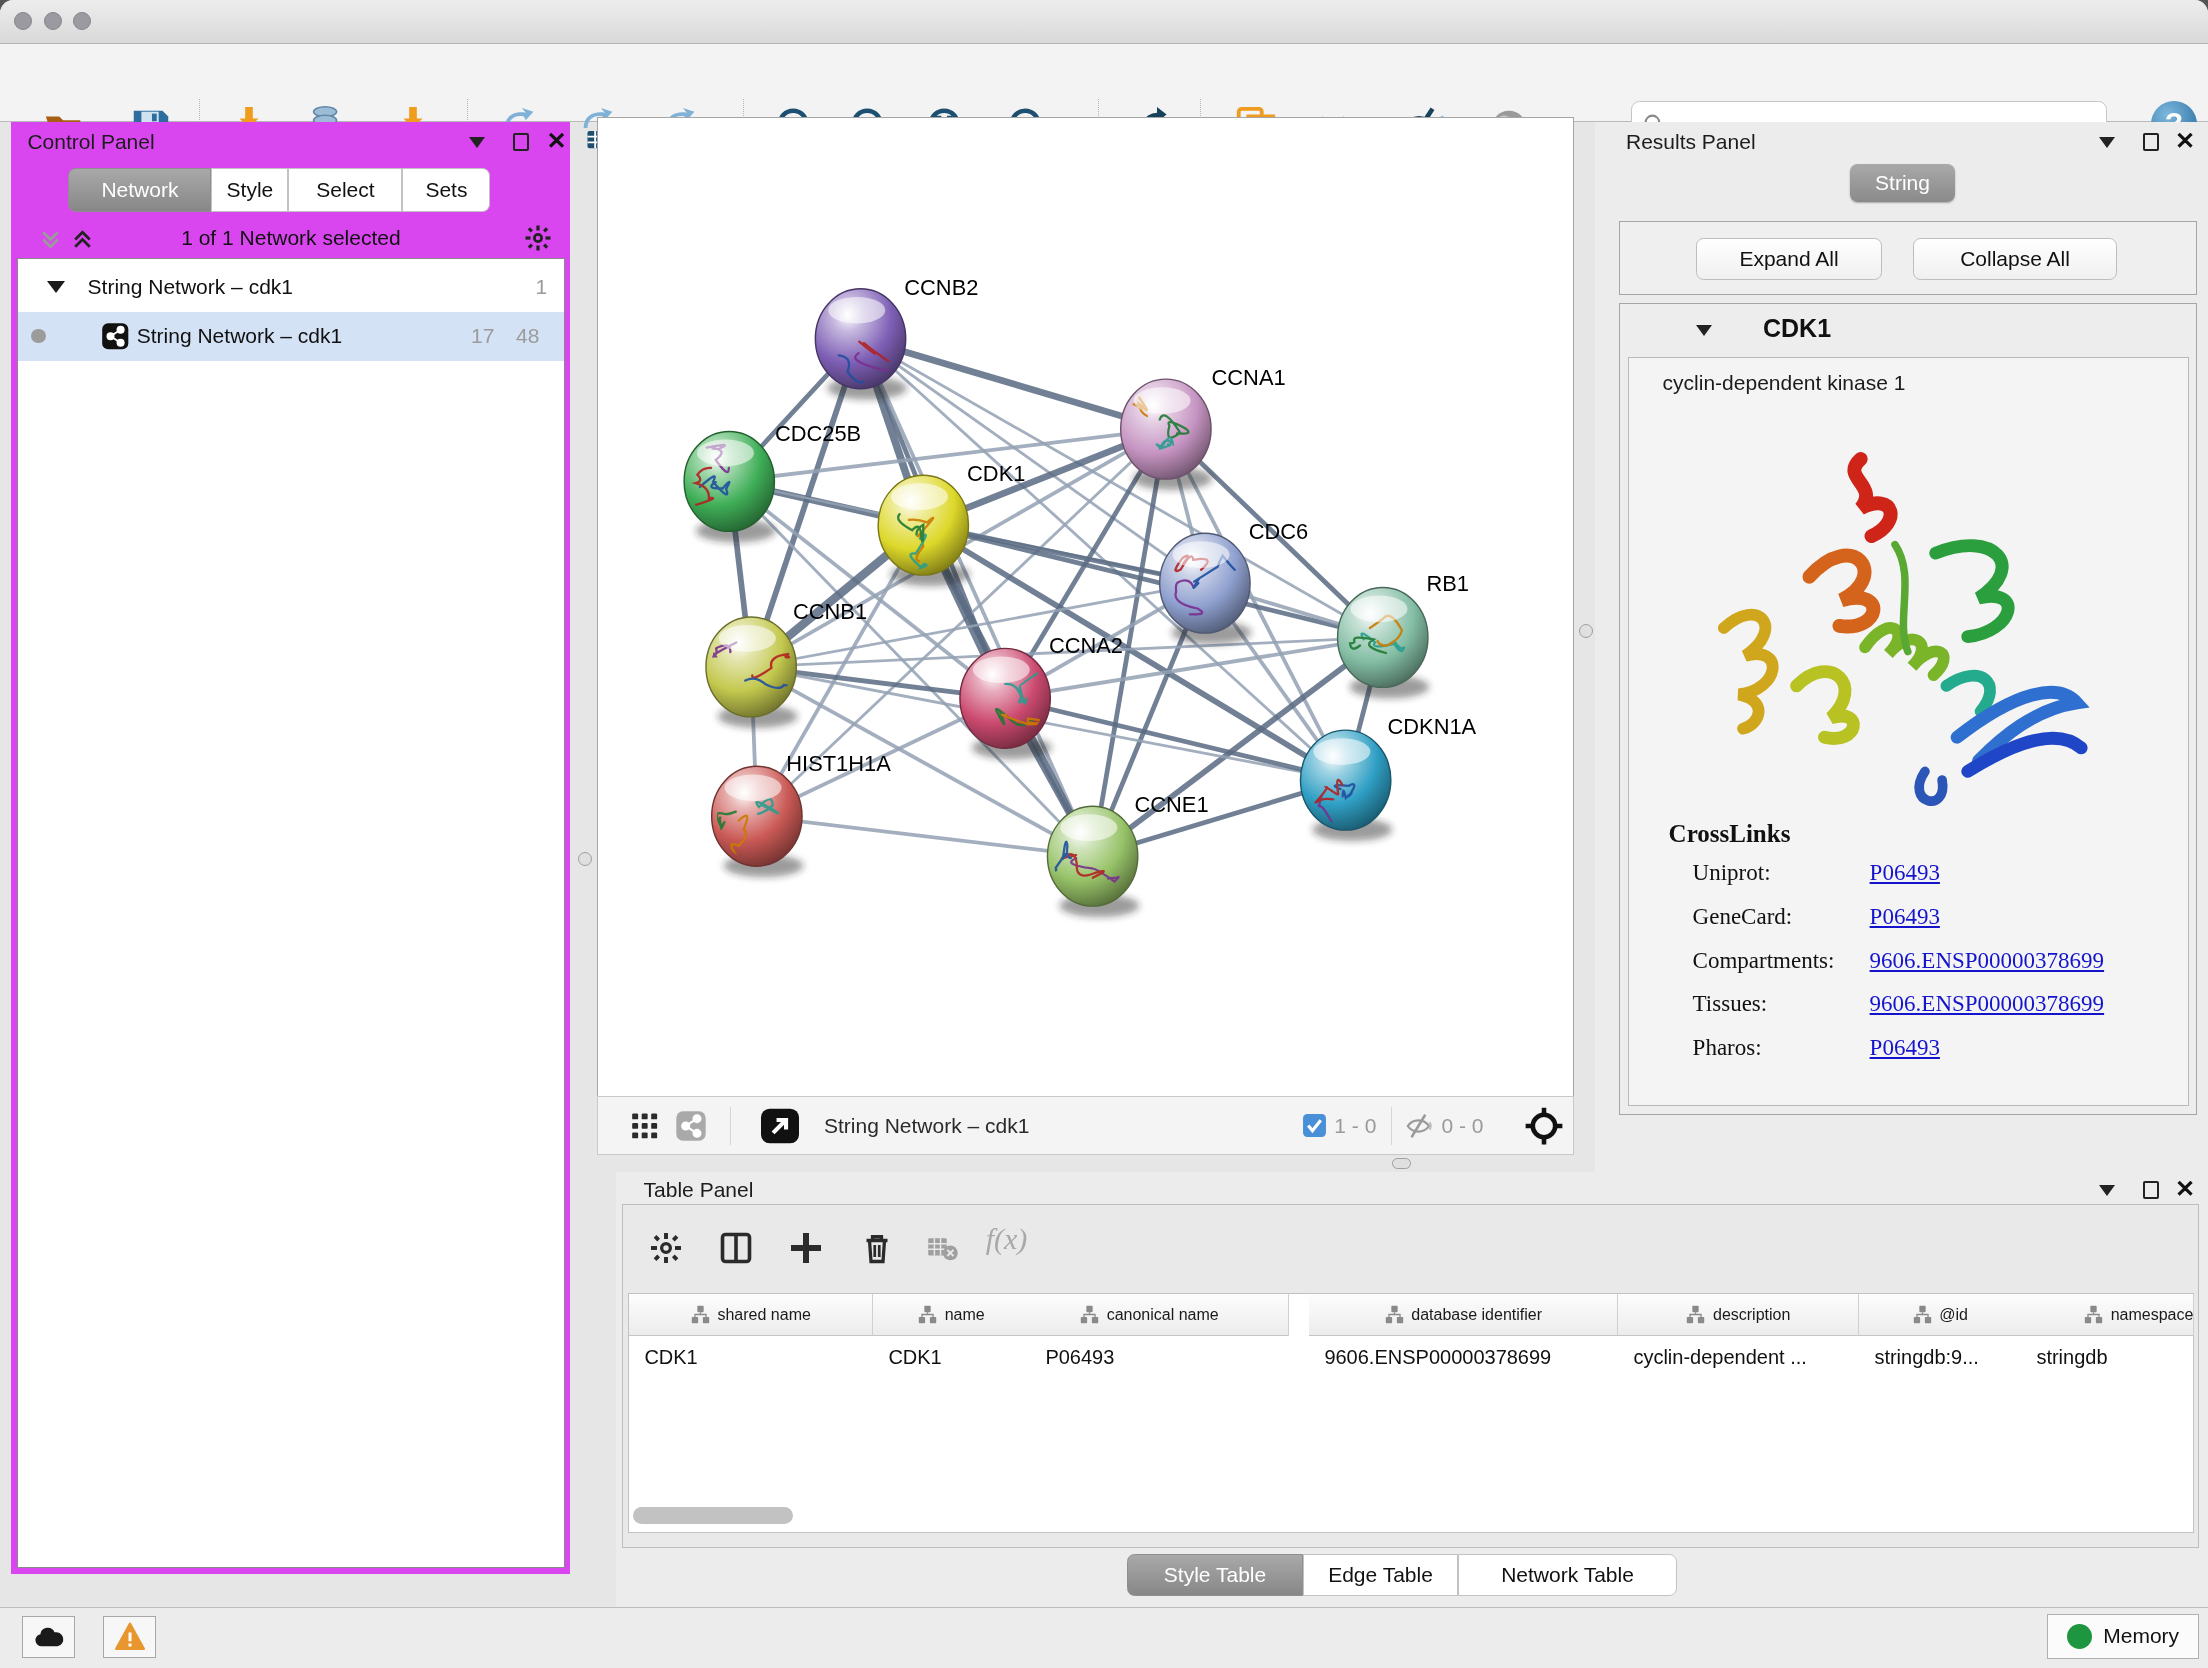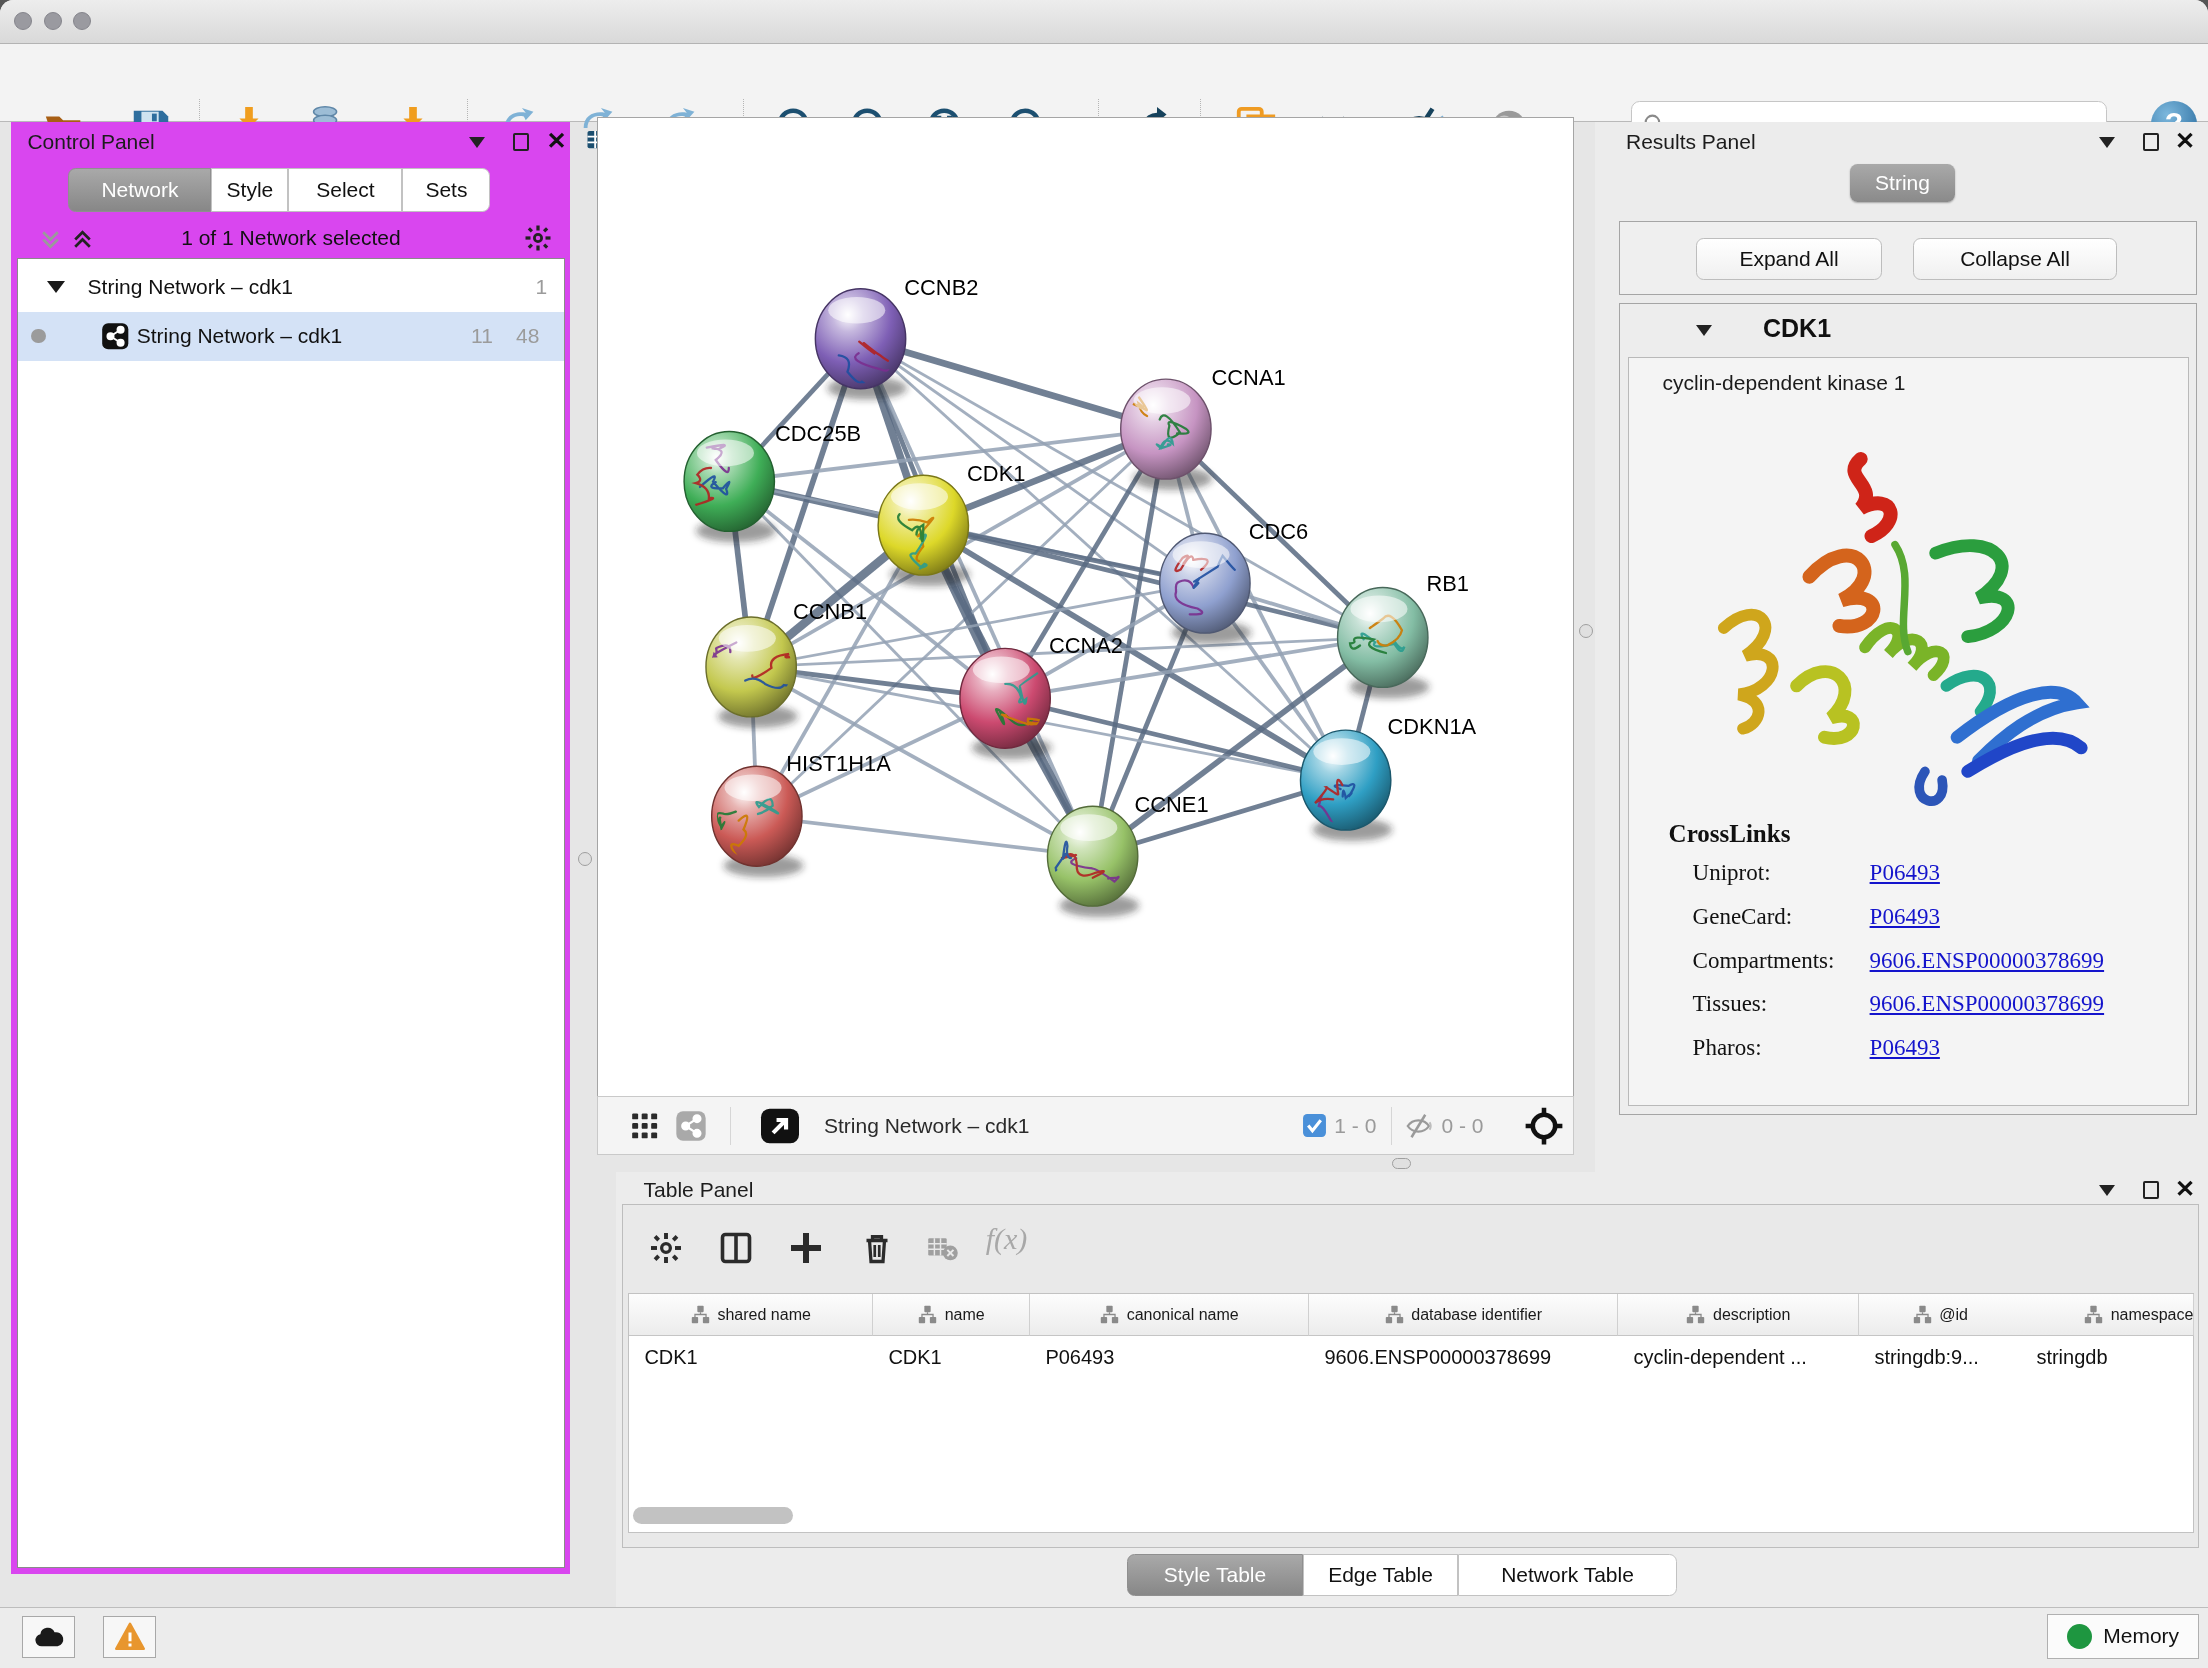--- a/index.html
+++ b/index.html
@@ -322,21 +322,21 @@
         <svg style="margin-left:55px" width="28.5" height="28.5" viewBox="0 0 24 24">
             <rect x="1" y="1" width="22" height="22" rx="5" fill="#111"></rect>
             <g stroke="#fff" stroke-width="1.6" fill="#fff">
               <circle cx="8" cy="12" r="2.6"></circle>
               <circle cx="16.5" cy="6.5" r="2.6"></circle>
               <circle cx="16.5" cy="17.5" r="2.6"></circle>
               <path d="M8,12 L16.5,6.5 M8,12 L16.5,17.5" fill="none"></path>
             </g>
           </svg>
         <span style="margin-left:7.6px">String Network – cdk1</span>
-        <span class="count" style="position:absolute; left:453px">11</span>
+        <span class="count" style="position:absolute; left:453px">17</span>
         <span class="count" style="position:absolute; left:498px">48</span>
       </div>
     </div>
   </div>
 
   <div class="abs grip" style="left:578px; top:852px; width:14.3px; height:14.3px"></div>
   <div class="abs grip" style="left:1579px; top:624px; width:14.3px; height:14.3px"></div>
   <div class="abs grip" style="left:1392px; top:1158px; width:19px; height:11.4px; border-radius:5.7px"></div>
 
   <div id="net-canvas" class="abs">
@@ -788,21 +788,21 @@
               <svg width="19" height="19" viewBox="0 0 24 24">
                 <g fill="#8a8a8a">
                   <rect x="8" y="1" width="8" height="8" rx="1"></rect>
                   <rect x="1" y="15" width="8" height="8" rx="1"></rect>
                   <rect x="15" y="15" width="8" height="8" rx="1"></rect>
                 </g>
                 <path d="M12,9 v3 M12,12 H5 v3 M12,12 h7 v3" stroke="#8a8a8a" stroke-width="1.6" fill="none"></path>
               </svg>
               <span>name</span>
             </div>
-            <div class="th" style="left: 401px; width: 279px;">
+            <div class="th" style="left: 381px; width: 279px;">
               <svg width="19" height="19" viewBox="0 0 24 24">
                 <g fill="#8a8a8a">
                   <rect x="8" y="1" width="8" height="8" rx="1"></rect>
                   <rect x="1" y="15" width="8" height="8" rx="1"></rect>
                   <rect x="15" y="15" width="8" height="8" rx="1"></rect>
                 </g>
                 <path d="M12,9 v3 M12,12 H5 v3 M12,12 h7 v3" stroke="#8a8a8a" stroke-width="1.6" fill="none"></path>
               </svg>
               <span>canonical name</span>
             </div>

